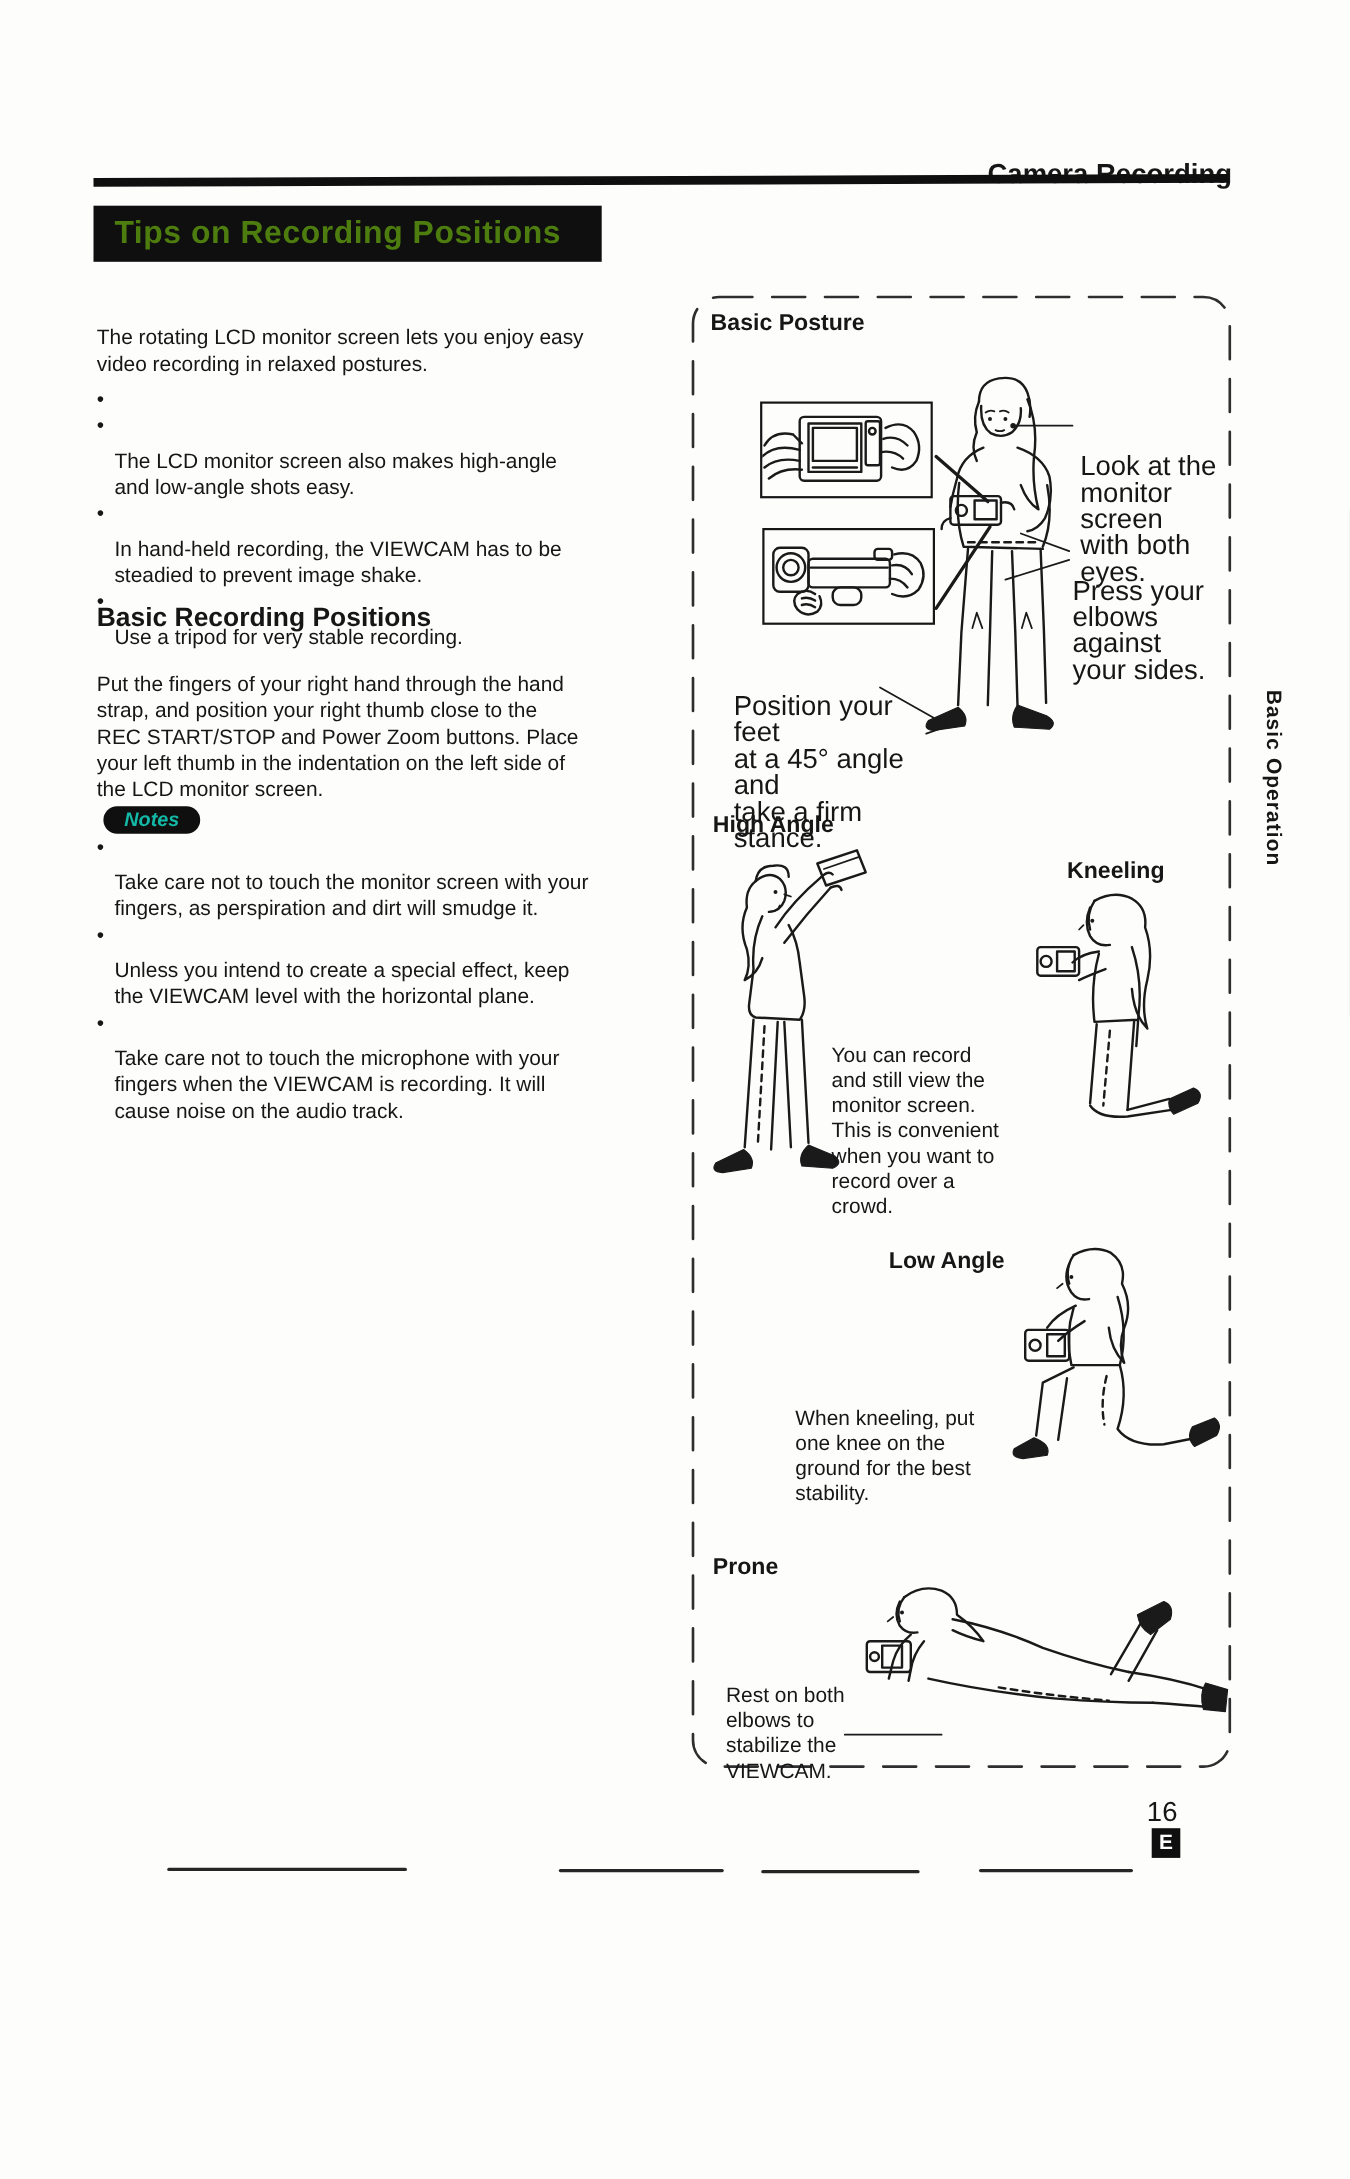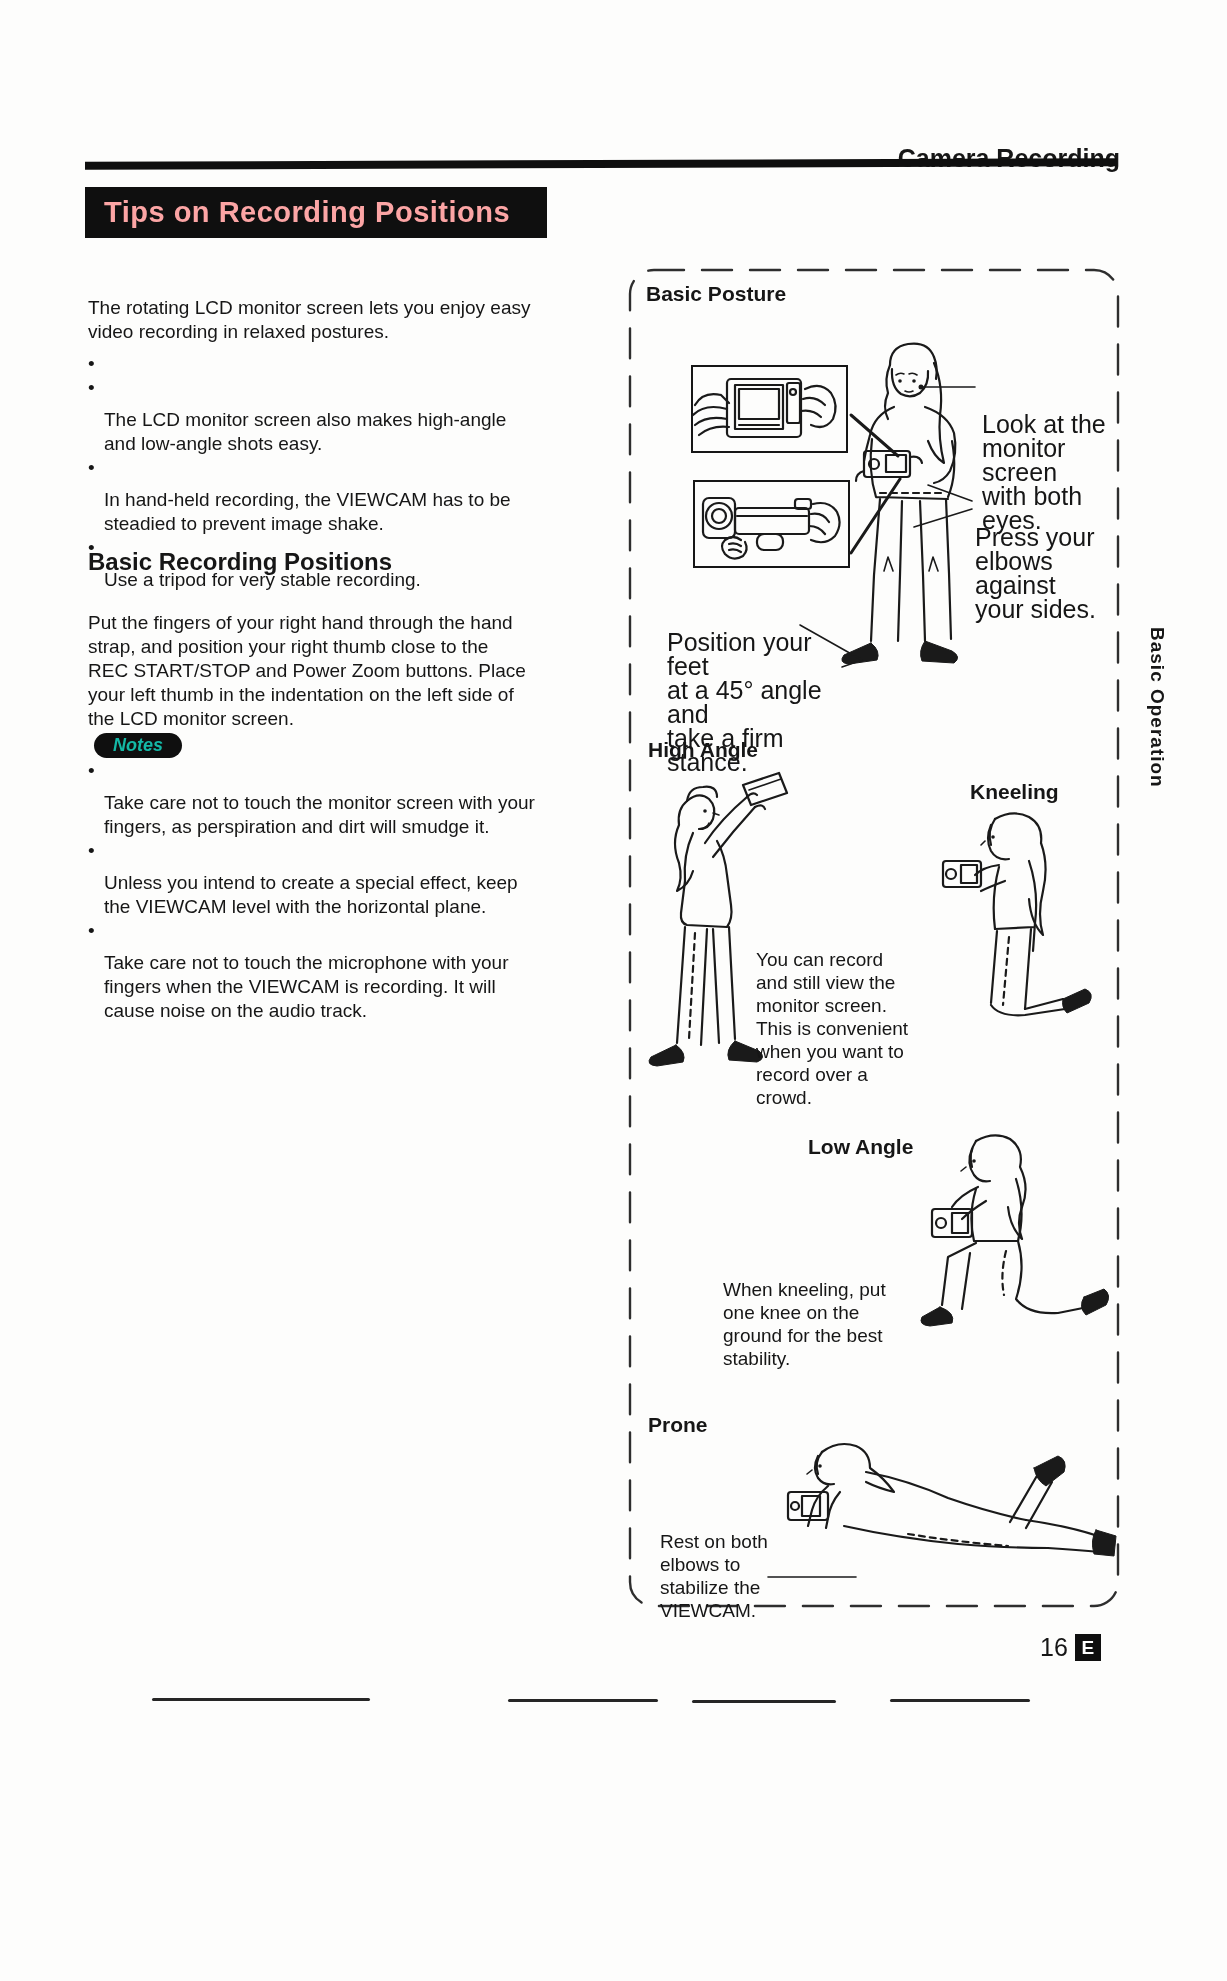--- a/index.html
+++ b/index.html
@@ -8,21 +8,21 @@
   .abs{position:absolute;}
   .ml{white-space:pre-line;margin-top:32px;}
   .body-text{font-size:19px;line-height:24px;}
   .cap{font-size:19px;line-height:23px;}
   .lbl{font-size:25px;line-height:24px;}
   .bold{font-weight:bold;}
 
   #header-title{top:114px;left:760px;width:360px;text-align:right;font-size:25px;font-weight:bold;margin-top:30px;}
   #header-rule{top:160px;left:85px;width:1032px;height:8px;background:#0f0f0f;transform:rotate(-0.2deg);}
 
-  #title-bar{top:187px;left:85px;width:462px;height:51px;background:#0f0f0f;color:#fca5a5;
+  #title-bar{top:187px;left:85px;width:462px;height:51px;background:#0f0f0f;color:#4d7c0f;
              font-size:29px;font-weight:bold;line-height:51px;padding-left:19px;box-sizing:border-box;
              letter-spacing:0.5px;}
 
   #intro-block{top:264px;left:88px;width:480px;}
   .bullet-list{margin-top:8px;}
   .bullet-row{display:flex;align-items:flex-start;}
   .bullet-marker{width:16px;flex:none;}
 
   #basic-heading{top:548px;left:88px;font-size:24px;font-weight:bold;text-align:center;}
   #basic-text{top:579px;left:88px;width:490px;}
@@ -30,21 +30,21 @@
   #notes-pill{top:733px;left:94px;width:88px;height:25px;background:#0f0f0f;border-radius:13px;
               color:#14b8a6;font-size:18px;font-weight:bold;font-style:italic;text-align:center;line-height:25px;}
   #notes-list{top:759px;left:88px;width:490px;}
 
   #diagram-box{top:268px;left:628px;width:492px;height:1340px;}
   #diagram-box .sec-head{position:absolute;font-size:21px;font-weight:bold;}
   .inset{position:absolute;border:2px solid #161616;background:#fdfdfc;box-sizing:border-box;}
 
   #sidebar-label{top:627px;left:1146px;writing-mode:vertical-rl;font-size:19px;font-weight:bold;letter-spacing:1px;}
 
-  #page-number{top:1633px;left:1040px;display:flex;align-items:center;}
+  #page-number{top:1633px;left:1040px;display:flex;align-items:center;flex-direction:column;}
   #page-number .num{font-size:25px;}
   #page-number .edition{display:inline-block;width:26px;height:27px;background:#0f0f0f;color:#fff;
         font-size:19px;font-weight:bold;text-align:center;line-height:27px;margin-left:7px;}
 
   .bottom-line{position:absolute;height:3px;background:#262626;border-radius:2px;}
 
   .art path,.art rect,.art circle,.art line{stroke:#1a1a1a;stroke-width:2.2;fill:none;stroke-linecap:round;stroke-linejoin:round;}
   .art .fill{fill:#1a1a1a;stroke:#1a1a1a;stroke-width:1;}
   .art .dot{fill:#1a1a1a;stroke:none;}
   .art .dash{stroke-dasharray:6 5;}

